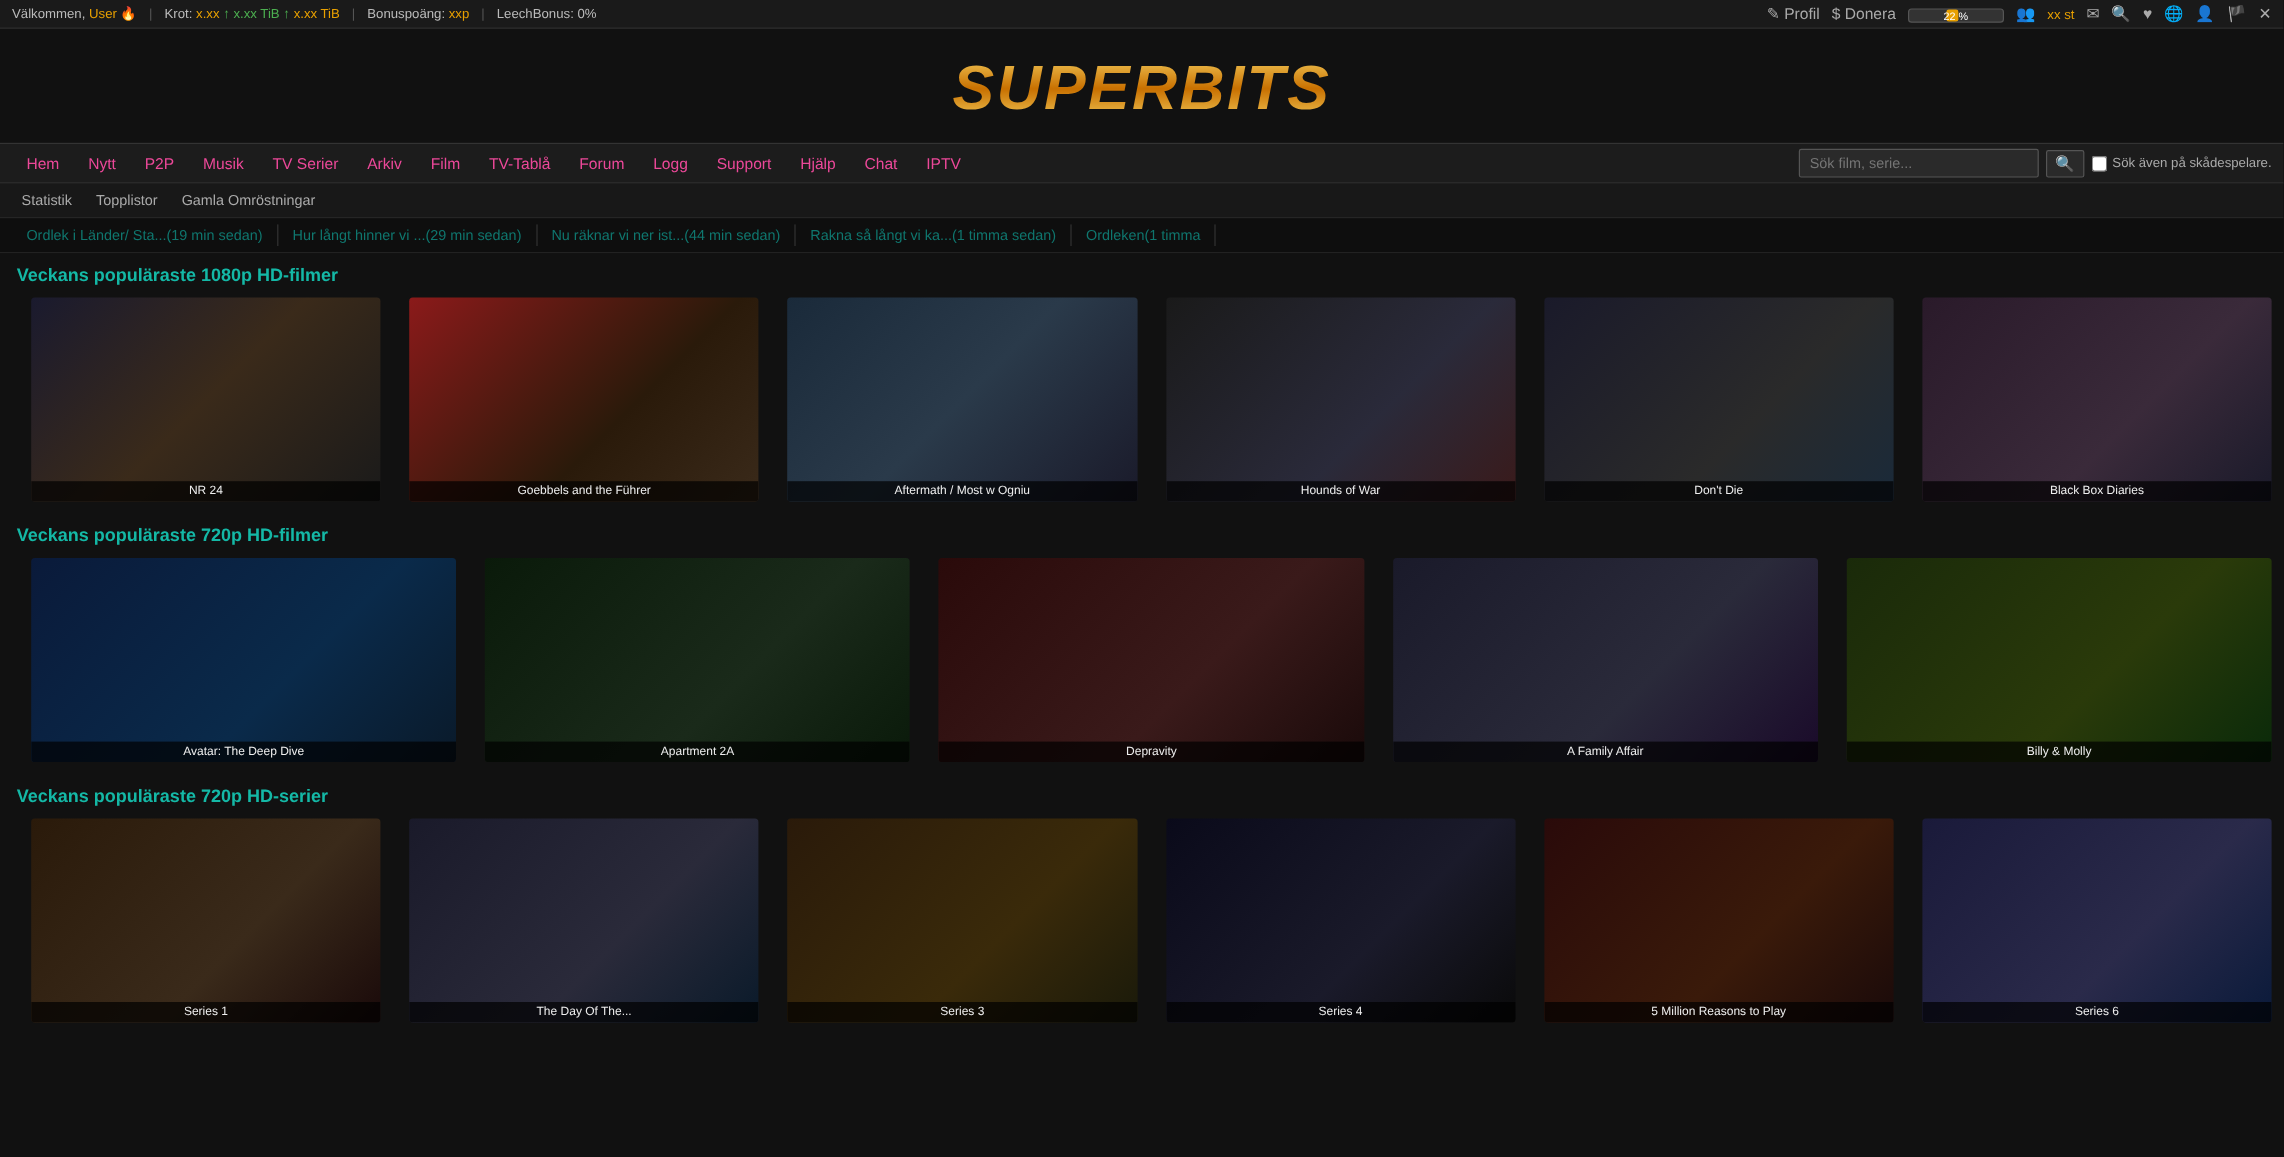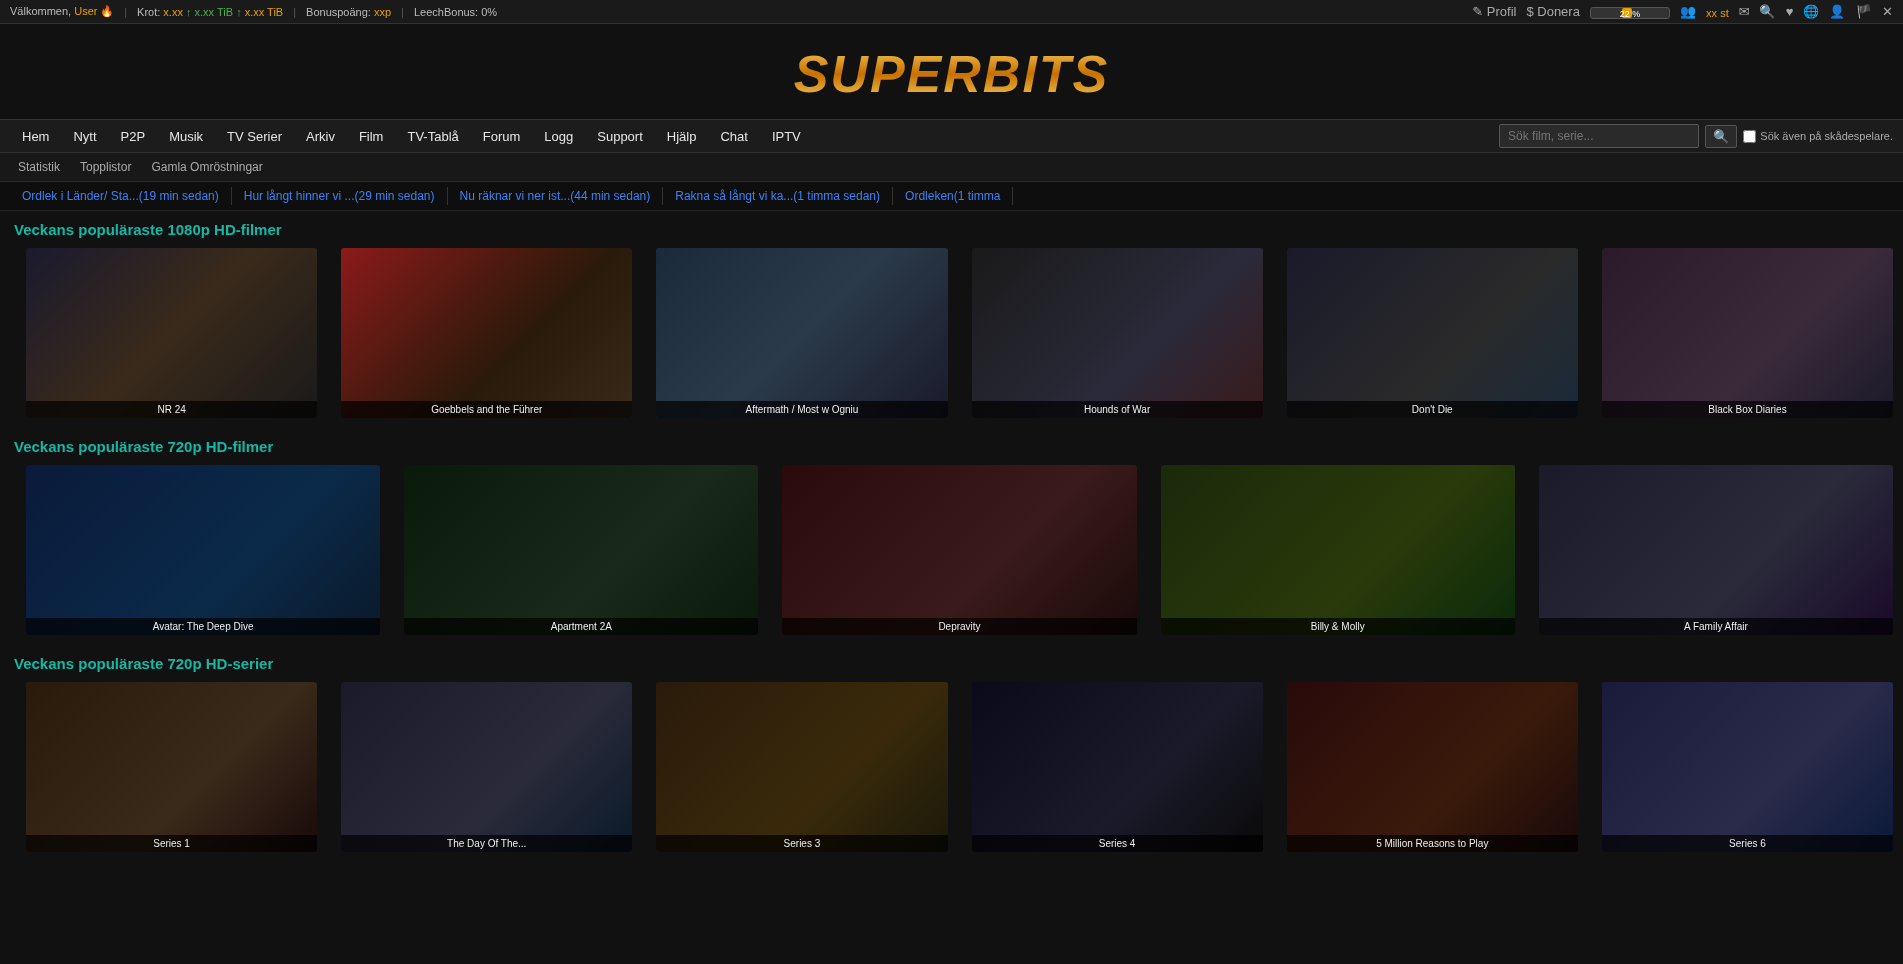--- a/index.html
+++ b/index.html
@@ -78,21 +78,21 @@
       padding: 0 10px;
       display: flex;
       align-items: stretch;
       justify-content: space-between;
     }
     #nav-links {
       display: flex;
       align-items: center;
     }
     .nav-link {
-      color: #e5e5e5;
+      color: #ec4899;
       text-decoration: none;
       padding: 8px 12px;
       cursor: pointer;
       font-size: 13px;
       white-space: nowrap;
     }
     #search-area {
       display: flex;
       align-items: center;
       gap: 6px;
@@ -136,21 +136,21 @@
     #ticker {
       background: #0e0e0e;
       padding: 5px 10px;
       display: flex;
       gap: 0;
       overflow: hidden;
       border-bottom: 1px solid #222;
       font-size: 12px;
     }
     .ticker-item {
-      color: #3b82f6;
+      color: #0f766e;
       padding: 2px 12px;
       border-right: 1px solid #333;
       white-space: nowrap;
       cursor: pointer;
     }
 
     
     #content {
       padding: 10px 10px;
     }
@@ -404,27 +404,27 @@
           <div class="poster-placeholder poster-720-2">
             <div class="poster-label">Apartment 2A</div>
           </div>
         </div>
         <div class="movie-poster">
           <div class="poster-placeholder poster-720-3">
             <div class="poster-label">Depravity</div>
           </div>
         </div>
         <div class="movie-poster">
+          <div class="poster-placeholder poster-720-6">
+            <div class="poster-label">A Family Affair</div>
+          </div>
+        </div>
+        <div class="movie-poster">
           <div class="poster-placeholder poster-720-5">
             <div class="poster-label">Billy &amp; Molly</div>
-          </div>
-        </div>
-        <div class="movie-poster">
-          <div class="poster-placeholder poster-720-6">
-            <div class="poster-label">A Family Affair</div>
           </div>
         </div>
       </div>
   </div>
   <div class="section-block">
     <div class="section-title">Veckans populäraste 720p HD-serier</div>
     <div class="movie-grid" id="series720-grid">
         <div class="movie-poster">
           <div class="poster-placeholder poster-ser-1">
             <div class="poster-label">Series 1</div>

